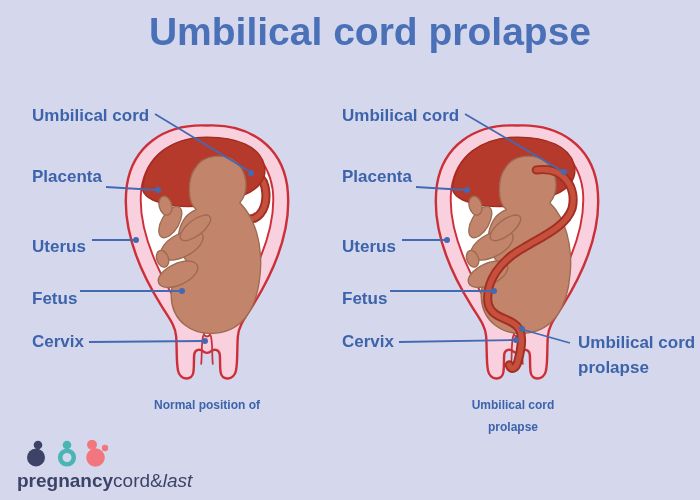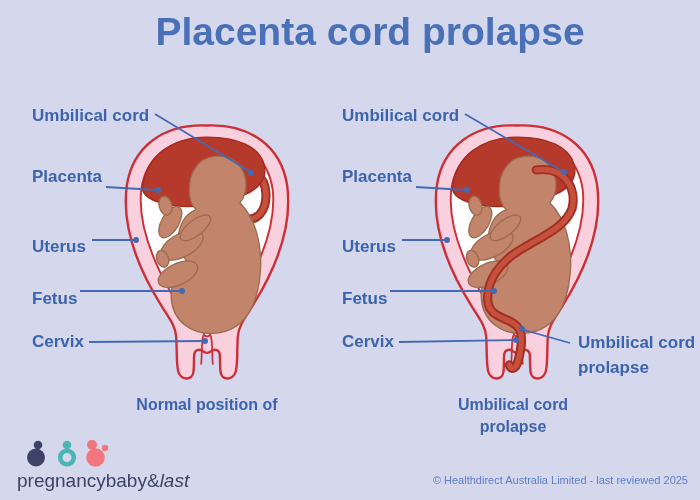--- a/index.html
+++ b/index.html
@@ -18,45 +18,45 @@
   svg.art{position:absolute;width:198px;height:280px;}
   #art-left{left:108px;top:112px;}
   #art-right{left:418px;top:112px;}
   svg.overlay{position:absolute;left:0;top:0;width:700px;height:500px;pointer-events:none;}
   .lbl{position:absolute;font-size:17px;font-weight:bold;color:var(--label_blue);white-space:nowrap;}
   .col-l{left:32px}.col-r{left:342px}
   .row-umb{top:106px}.row-pla{top:167px}.row-ute{top:237px}.row-fet{top:289px}.row-cer{top:332px}
   .pointer-label{position:absolute;left:578px;top:330px;font-size:17px;font-weight:bold;
                  color:var(--label_blue);line-height:25px;}
   .pointer-label span{display:block;}
-  .caption{position:absolute;width:210px;text-align:center;font-size:16px;font-weight:bold;
+  .caption{position:absolute;width:210px;text-align:center;font-size:12px;font-weight:bold;
            color:var(--label_blue);line-height:22px;top:394px;}
   .cap-left{left:102px}.cap-right{left:408px}
   .logo{position:absolute;left:17px;top:440px;}
   .logo-icons{display:block;margin-left:9px;}
   .logo-word{font-size:19px;color:var(--logo_navy);margin-top:2px;}
-  .logo-word .b{font-weight:normal;}
+  .logo-word .b{font-weight:bold;}
   .logo-word .i{font-style:italic;}
   .copyright{position:absolute;right:12px;bottom:14px;font-size:11px;color:var(--copyright_blue);}
   .line{stroke:var(--line_blue);stroke-width:1.8;}
   .dot{fill:var(--line_blue);}
   .wall-fill{fill:var(--wall_pink);stroke:var(--red_outline);stroke-width:2.5;stroke-linejoin:round;}
   .cavity-fill{fill:var(--cavity_white);stroke:var(--red_outline);stroke-width:2;}
   .canal{fill:none;stroke:var(--red_outline);stroke-width:1.8;stroke-linecap:round;}
   .placenta{fill:var(--placenta_red);stroke:var(--placenta_stroke);stroke-width:1.5;}
   .skin{fill:var(--fetus_skin);stroke:var(--fetus_stroke);stroke-width:1.4;stroke-linejoin:round;}
   .cord-d{fill:none;stroke:var(--cord_dark);stroke-width:9.5;stroke-linecap:round;}
   .cord-l{fill:none;stroke:var(--cord_light);stroke-width:5.5;stroke-linecap:round;}
 </style>
 </head>
 <body>
 
 <div class="canvas">
 
-  <div class="title">Placenta cord prolapse</div>
+  <div class="title">Umbilical cord prolapse</div>
 
   <svg width="0" height="0" style="position:absolute" aria-hidden="true">
     <defs>
       <g id="uterus-shell">
         <path class="wall-fill" d="M 100,14
           C 145,12 177,36 183,76 C 189,120 169,166 147,201
           C 139,214 133,221 132,232 C 131,242 132,258 130,268
           C 128,278 115,279 114,269 C 113,260 114,254 113,250
           C 112,246 107,245 104,248 C 102,250 98,250 96,248
           C 93,245 88,246 87,250 C 86,254 87,260 86,269
@@ -190,18 +190,17 @@
       <g>
         <circle cx="41" cy="5" r="4.3" fill="var(--logo_teal)"></circle>
         <circle cx="41" cy="17.5" r="6.8" fill="none" stroke="var(--logo_teal)" stroke-width="4.6"></circle>
       </g>
       <g>
         <circle cx="66" cy="4.8" r="5" fill="var(--logo_coral)"></circle>
         <circle cx="69.5" cy="17.5" r="9.3" fill="var(--logo_coral)"></circle>
         <circle cx="79" cy="8" r="3.2" fill="var(--logo_coral)"></circle>
       </g>
     </svg>
-    <div class="logo-word"><span class="b">pregnancy</span><span>baby</span><span>&amp;</span><span class="i">last</span></div>
-  </div>
-
-  <div class="copyright">© Healthdirect Australia Limited - last reviewed 2025</div>
+    <div class="logo-word"><span class="b">pregnancy</span><span>cord</span><span>&amp;</span><span class="i">last</span></div>
+  </div>
+
 
 </div>
 
 </body></html>

